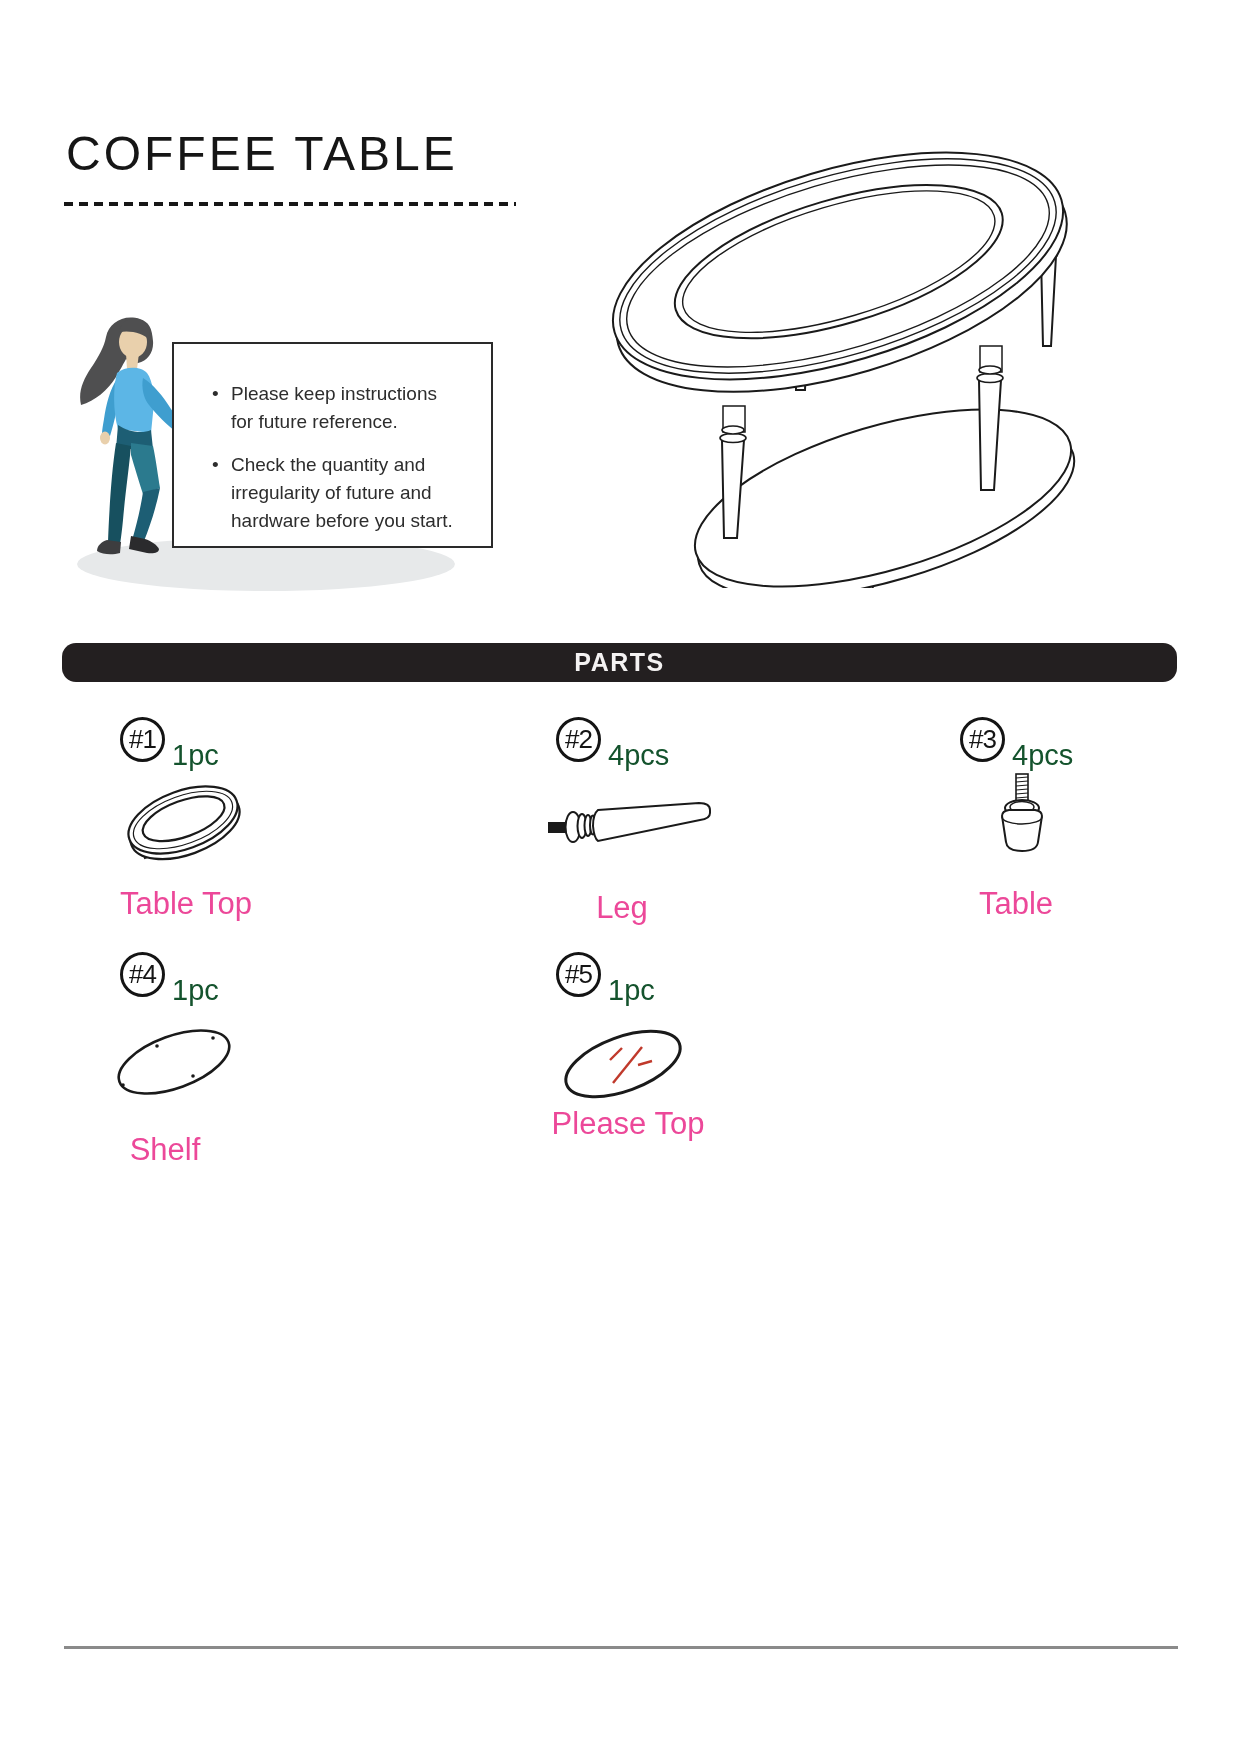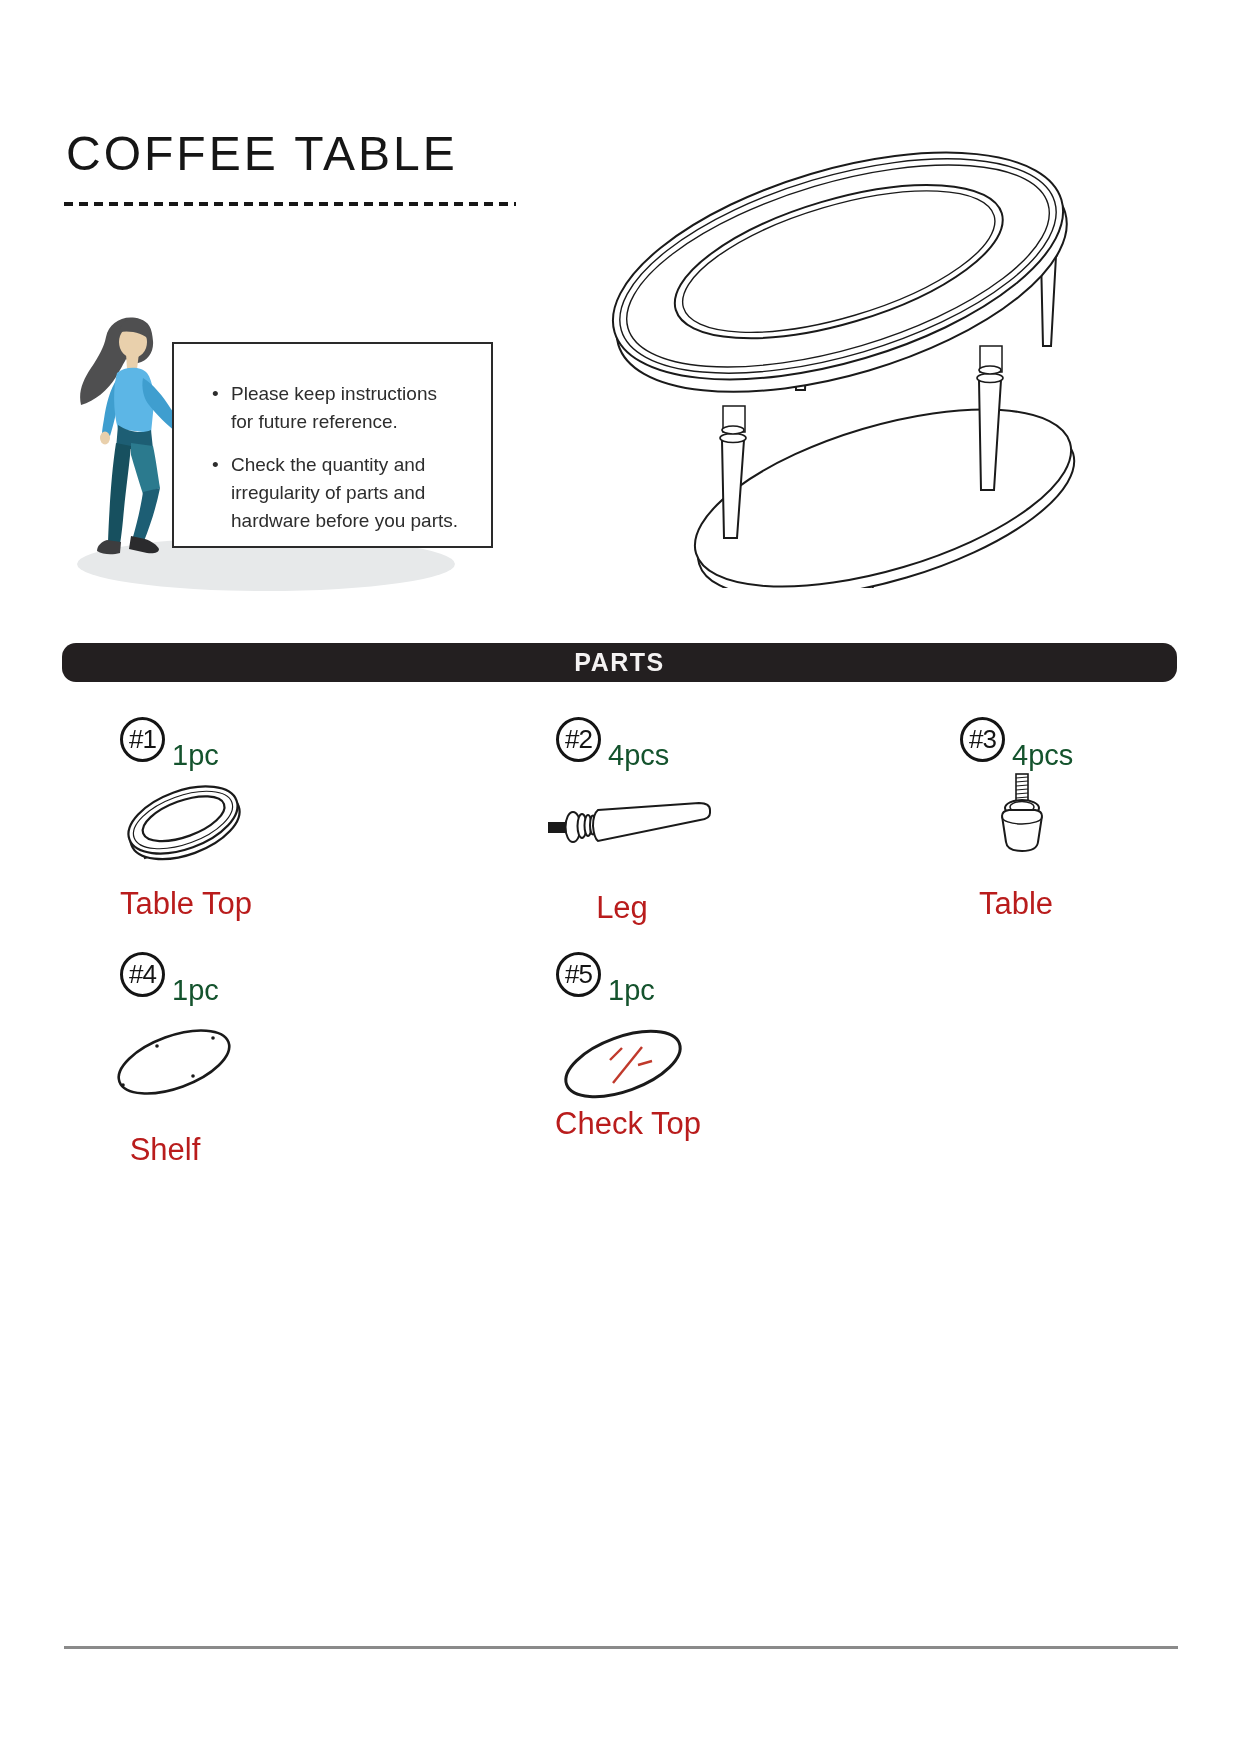--- a/index.html
+++ b/index.html
@@ -43,21 +43,21 @@
   }
   .parts-bar span{color:#f4f2f2;font-size:25px;font-weight:700;letter-spacing:1.5px;}
   .badge-row{position:absolute;display:flex;align-items:center;height:46px;}
   .badge{
     width:45px;height:45px;border:3.5px solid #141414;border-radius:50%;box-sizing:border-box;
     display:flex;align-items:center;justify-content:center;flex:0 0 auto;
     font-size:26px;color:#141414;letter-spacing:-1px;
   }
   .qty{font-size:29px;color:#14532d;margin-left:7px;white-space:nowrap;margin-top:32px;}
   .part-label{
-    position:absolute;width:300px;text-align:center;font-size:31px;color:#b91c1c;white-space:nowrap;
+    position:absolute;width:300px;text-align:center;font-size:31px;color:#ec4899;white-space:nowrap;
   }
   .part-art{position:absolute;}
   
   .footer-line{position:absolute;left:64px;top:1646px;width:1114px;height:3px;background:#8a8a8a;}
 </style>
 </head>
 <body>
 
 <div class="page">
 
@@ -90,21 +90,21 @@
     <path d="M 59,128 L 81,131 C 84,145 86,161 88,173 L 71,179 C 67,167 62,150 59,140 Z" fill="#2b7a8e"></path>
     <path d="M 71,177 L 88,173 C 84,193 78,211 72,226 L 61,222 C 65,208 69,191 71,177 Z" fill="#1d5e74"></path>
 
     <path d="M 59,221 L 73,224 C 79,226 85,230 87,234 C 87,238 81,239 75,238 L 57,234 Z" fill="#2b2b2d"></path>
     <path d="M 35,225 L 49,227 L 48,238 C 41,240 31,240 25,236 C 25,231 29,227 35,225 Z" fill="#3d3d3f"></path>
   </svg>
 
   <div class="notice-box">
     <ul>
       <li>Please keep instructions for future reference.</li>
-      <li>Check the quantity and irregularity of parts and hardware before you parts.</li>
+      <li>Check the quantity and irregularity of future and hardware before you start.</li>
     </ul>
   </div>
 
   <svg class="table-art" viewBox="0 0 492 470" fill="none" stroke="#1a1a1a" stroke-width="2">
 
     <g>
       <path d="M 143,438 L 157,438 L 154,460 Q 150,465 146,460 Z" fill="#fff"></path>
       <path d="M 272,452 L 287,452 L 284,475 Q 279,480 275,475 Z" fill="#fff"></path>
       <path d="M 396,396 L 411,396 L 408,420 Q 403,425 399,420 Z" fill="#fff"></path>
       <path d="M 447,328 L 459,328 L 457,348 Q 453,352 450,348 Z" fill="#fff"></path>
@@ -222,17 +222,17 @@
     <span class="qty">1pc</span>
   </div>
   <svg class="part-art" style="left:558px;top:1020px;" width="134" height="88" viewBox="0 0 134 88" fill="none" stroke="#1a1a1a" stroke-width="3">
     <ellipse cx="65" cy="44" rx="60" ry="27" transform="rotate(-20 65 44)" fill="#fff"></ellipse>
     <g stroke="#c0392b" stroke-width="2.4">
       <line x1="52" y1="40" x2="64" y2="28"></line>
       <line x1="55" y1="63" x2="84" y2="27"></line>
       <line x1="80" y1="45" x2="94" y2="41"></line>
     </g>
   </svg>
-  <div class="part-label" style="left:478px;top:1106px;">Check Top</div>
+  <div class="part-label" style="left:478px;top:1106px;">Please Top</div>
 
   <div class="footer-line"></div>
 
 </div>
 
 </body></html>

